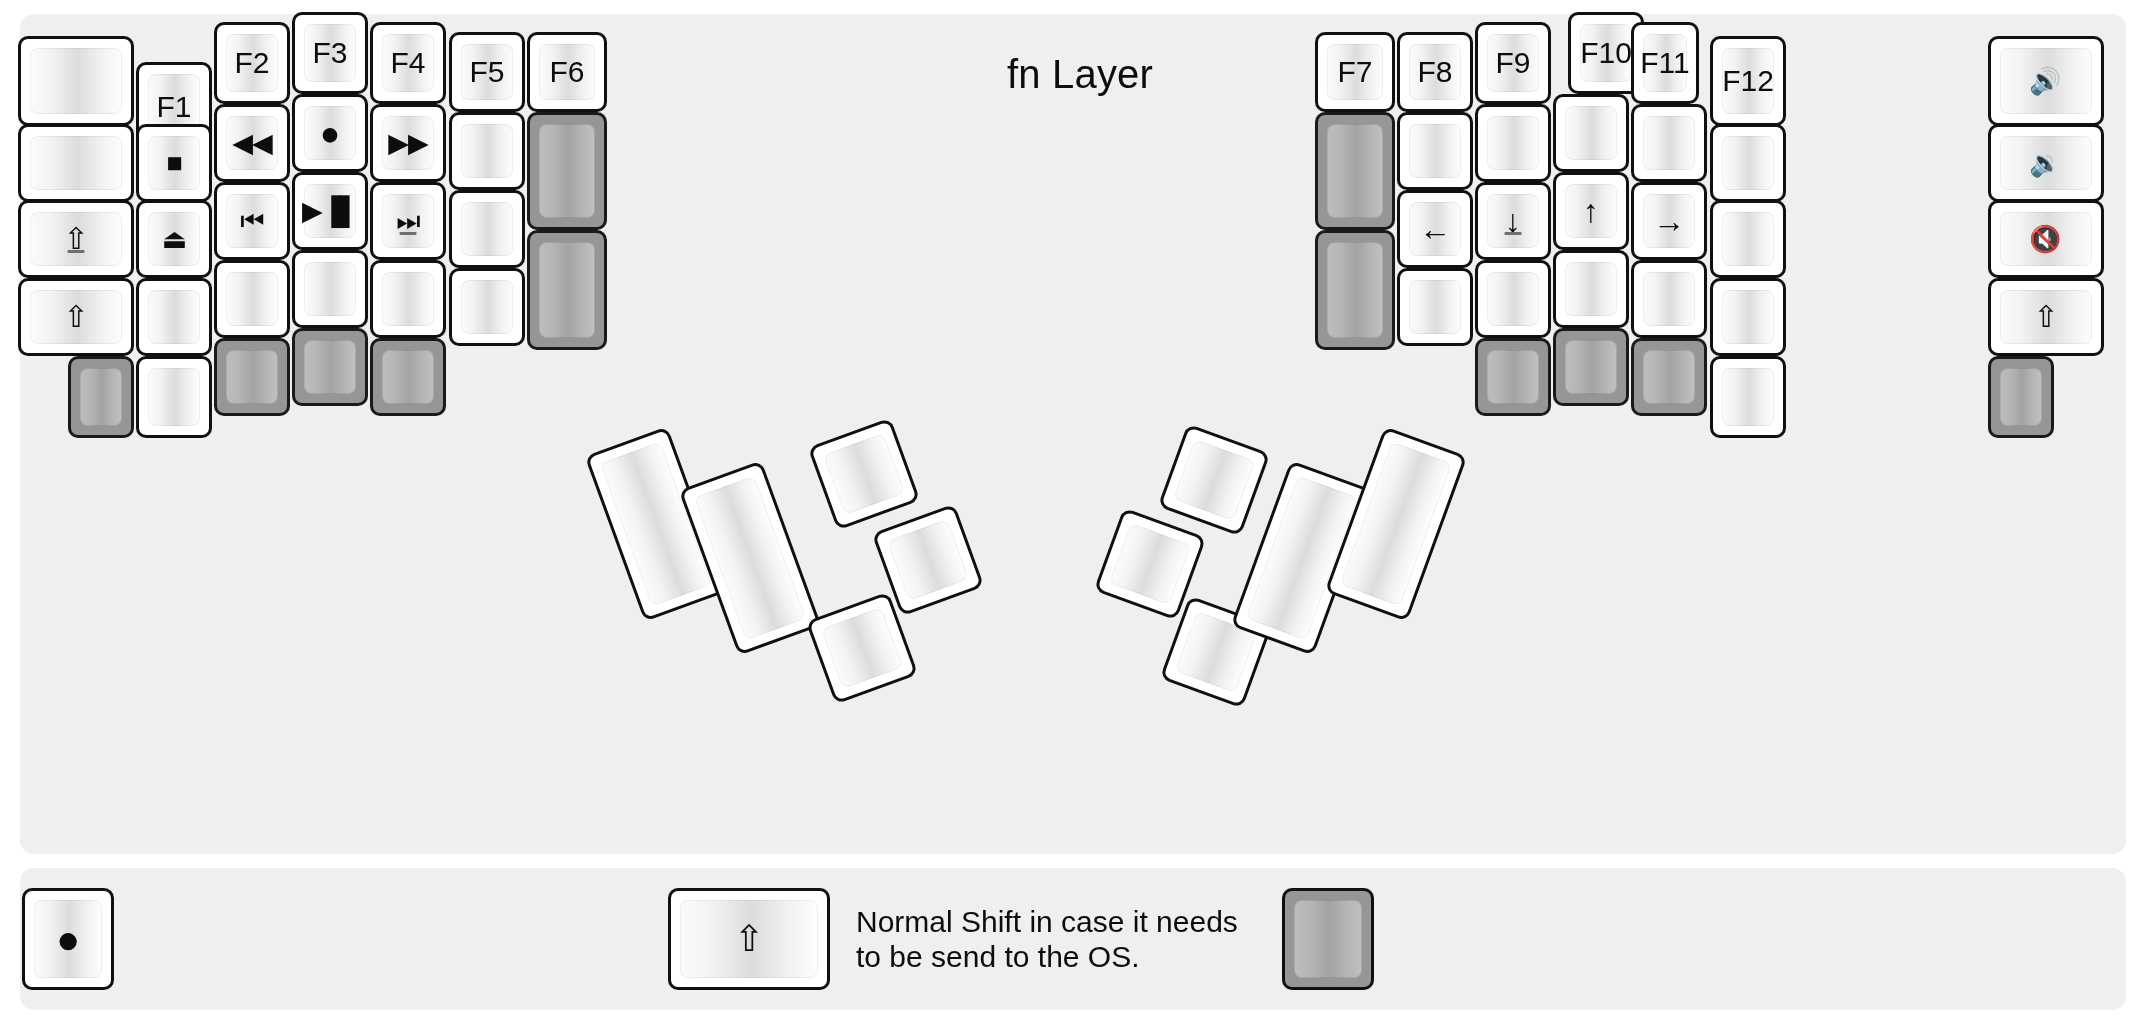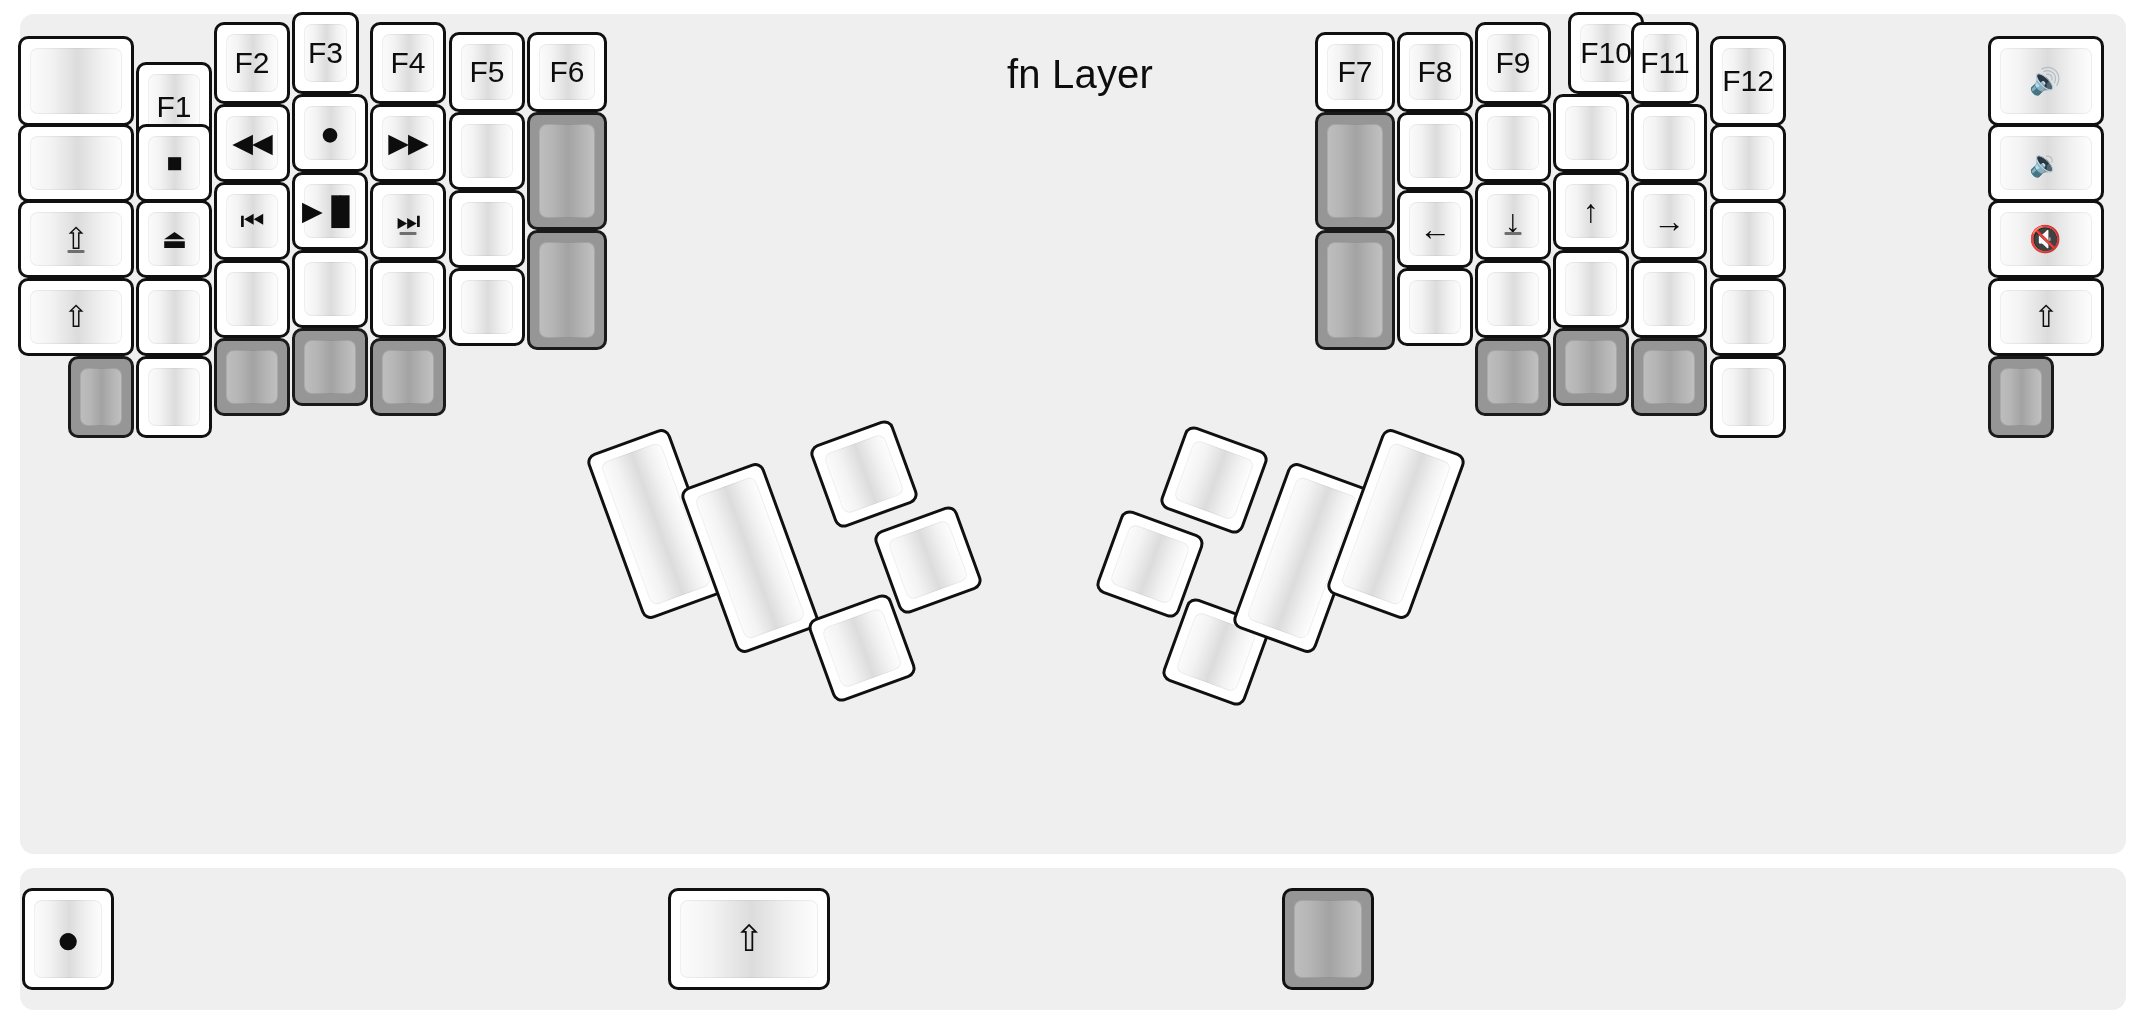--- a/index.html
+++ b/index.html
@@ -141,21 +141,21 @@
         <div class="cap"></div>
       </div>
       <div class="key" style="left: 136px; top: 36px; width: 76px; height: 90px; margin-top: 26px;">
         <div class="cap"></div>
         <span class="glyph fn">F1</span>
       </div>
       <div class="key" style="left: 214px; top: 22px; width: 76px; height: 82px;">
         <div class="cap"></div>
         <span class="glyph fn">F2</span>
       </div>
-      <div class="key" style="left: 292px; top: 12px; width: 67px; height: 82px;">
+      <div class="key" style="left: 292px; top: 12px; width: 76px; height: 82px;">
         <div class="cap"></div>
         <span class="glyph fn">F3</span>
       </div>
       <div class="key" style="left: 370px; top: 22px; width: 76px; height: 82px;">
         <div class="cap"></div>
         <span class="glyph fn">F4</span>
       </div>
       <div class="key" style="left: 449px; top: 32px; width: 76px; height: 80px;">
         <div class="cap"></div>
         <span class="glyph fn">F5</span>
@@ -402,20 +402,22 @@
         <div class="legend-key" style="width: 92px; height: 102px;">
           <div class="cap"></div>
           <span class="glyph" style="font-size: 40px;">●</span>
         </div>
       </div>
       <div class="legend-item" style="left: 668px; top: 888px;">
         <div class="legend-key" style="width: 162px; height: 102px;">
           <div class="cap"></div>
           <span class="glyph" style="font-size: 36px;">⇧</span>
         </div>
+        <div class="legend-text">Normal Shift in case it needs
+to be send to the OS.</div>
       </div>
       <div class="legend-item" style="left: 1282px; top: 888px;">
         <div class="legend-key transparent" style="width: 92px; height: 102px;">
           <div class="cap"></div>
         </div>
       </div>
     </div>
 
 </div>
 

